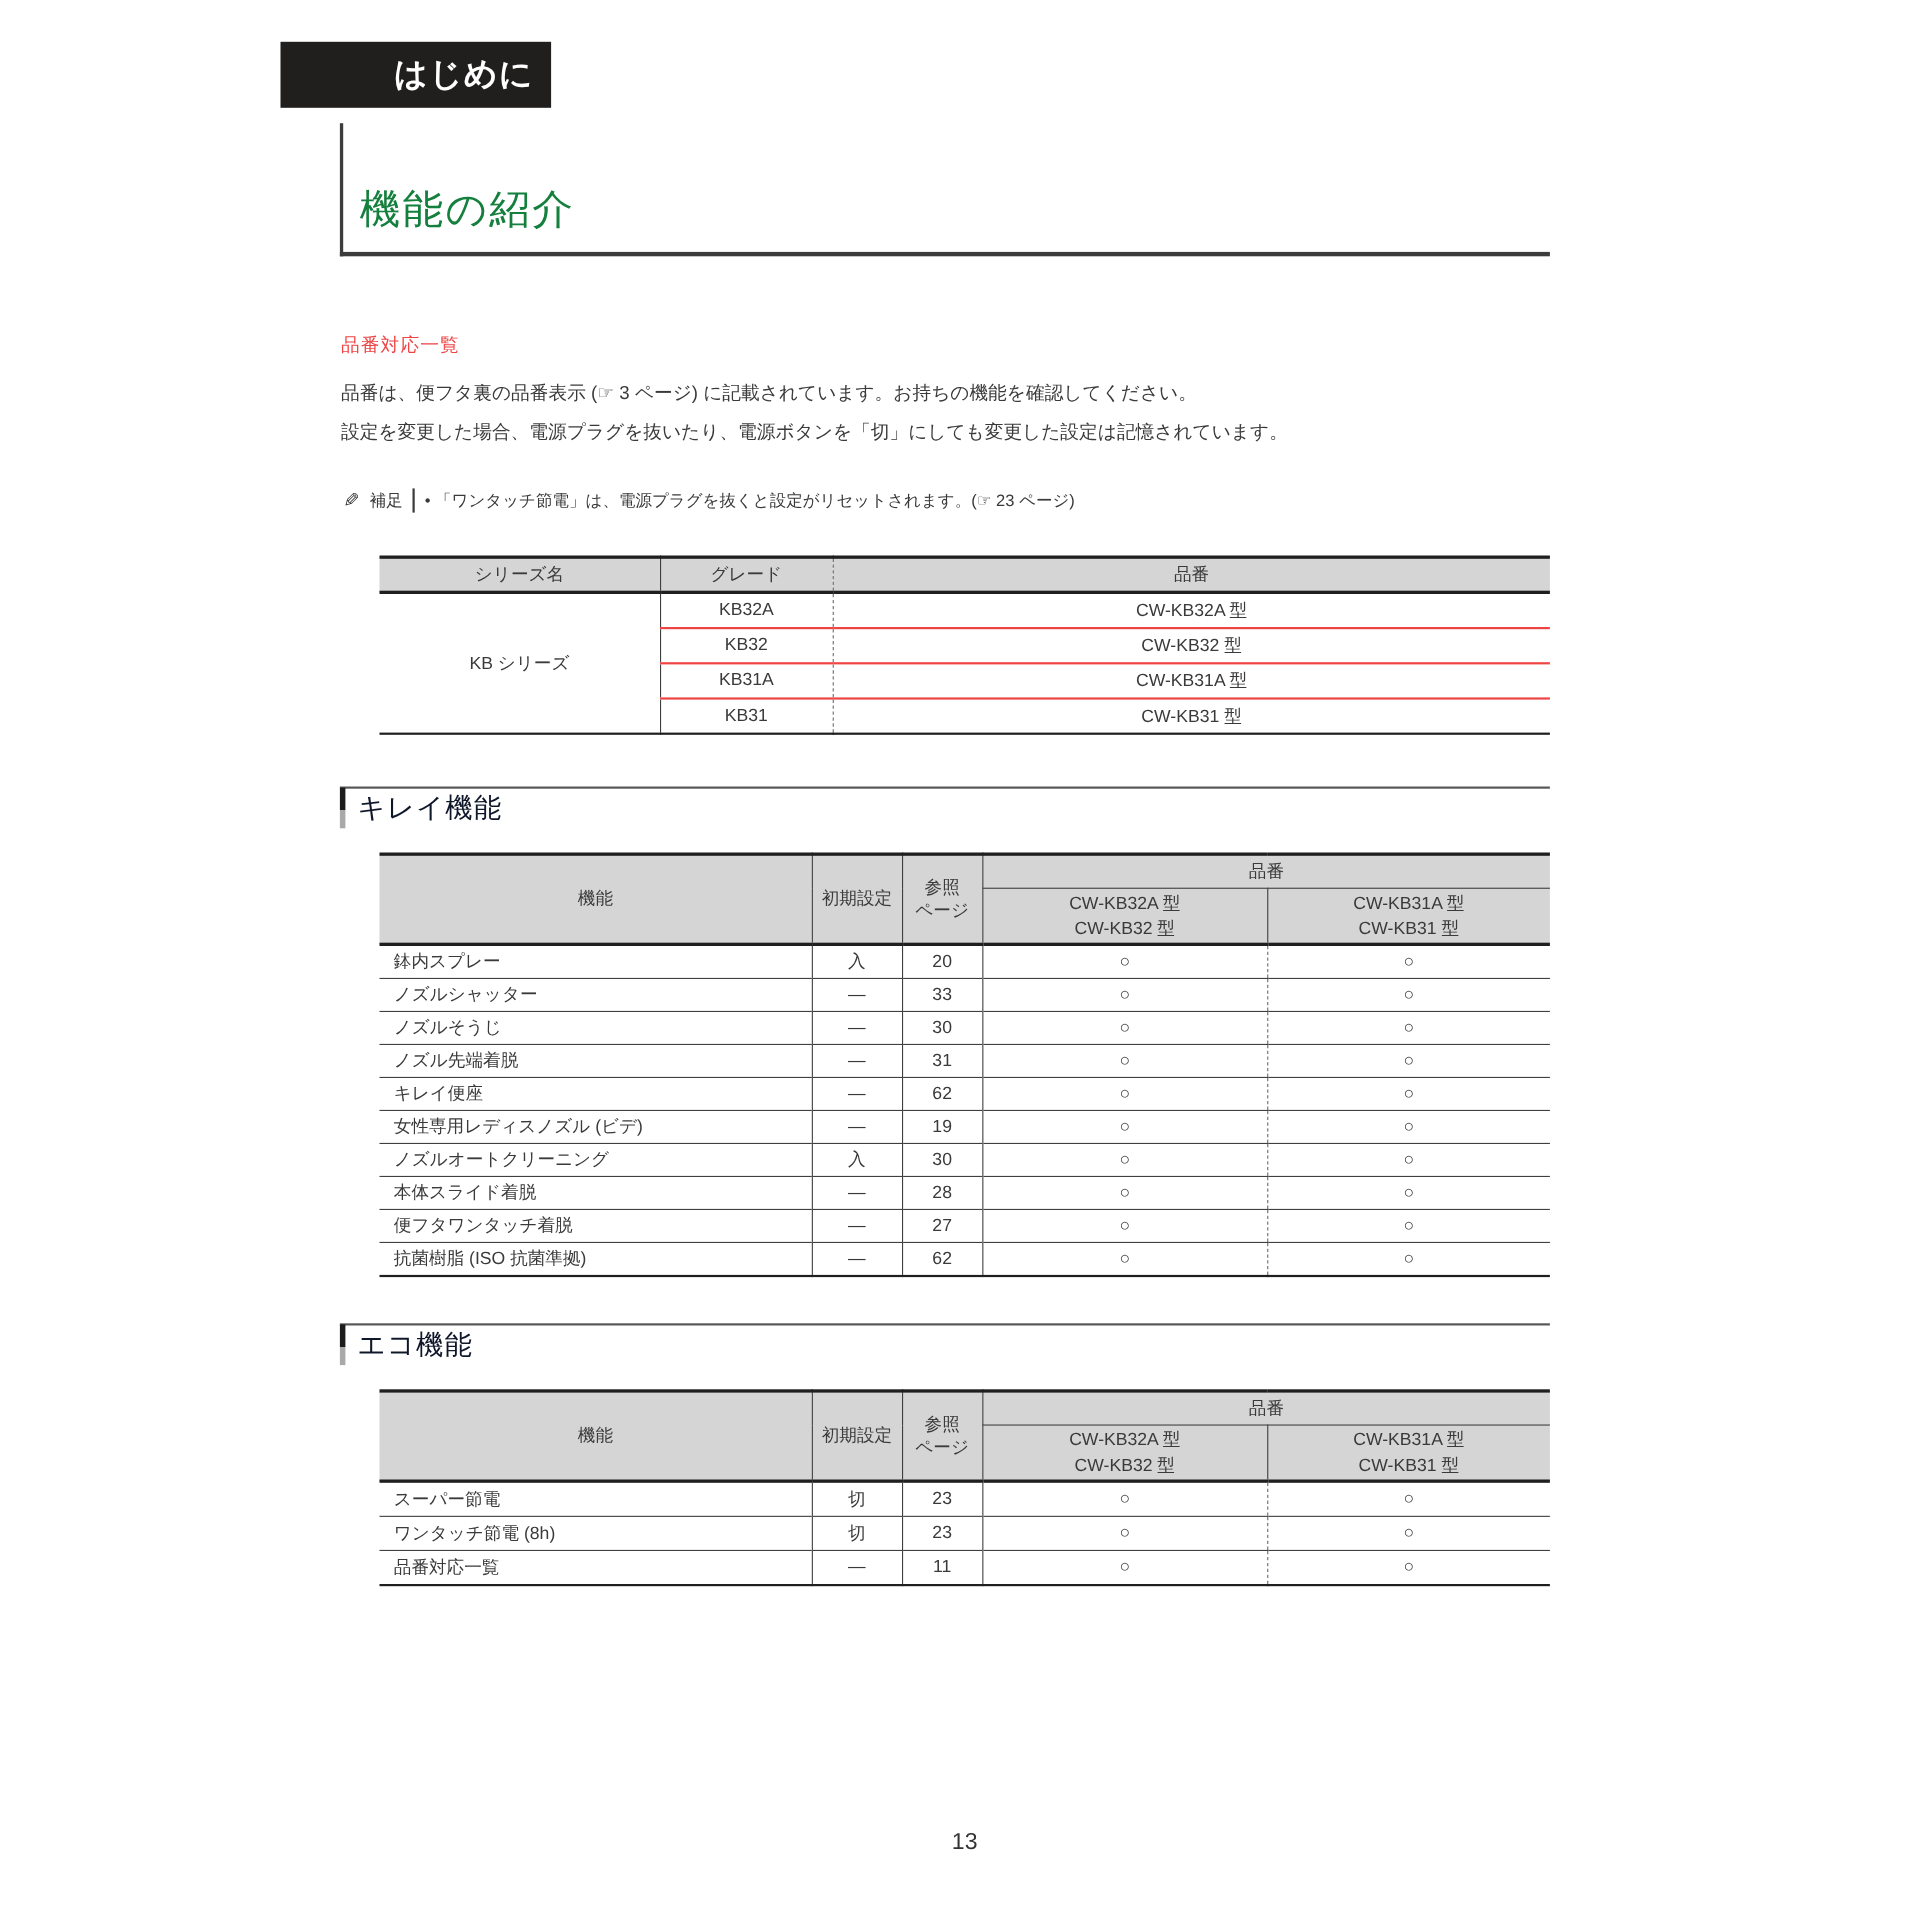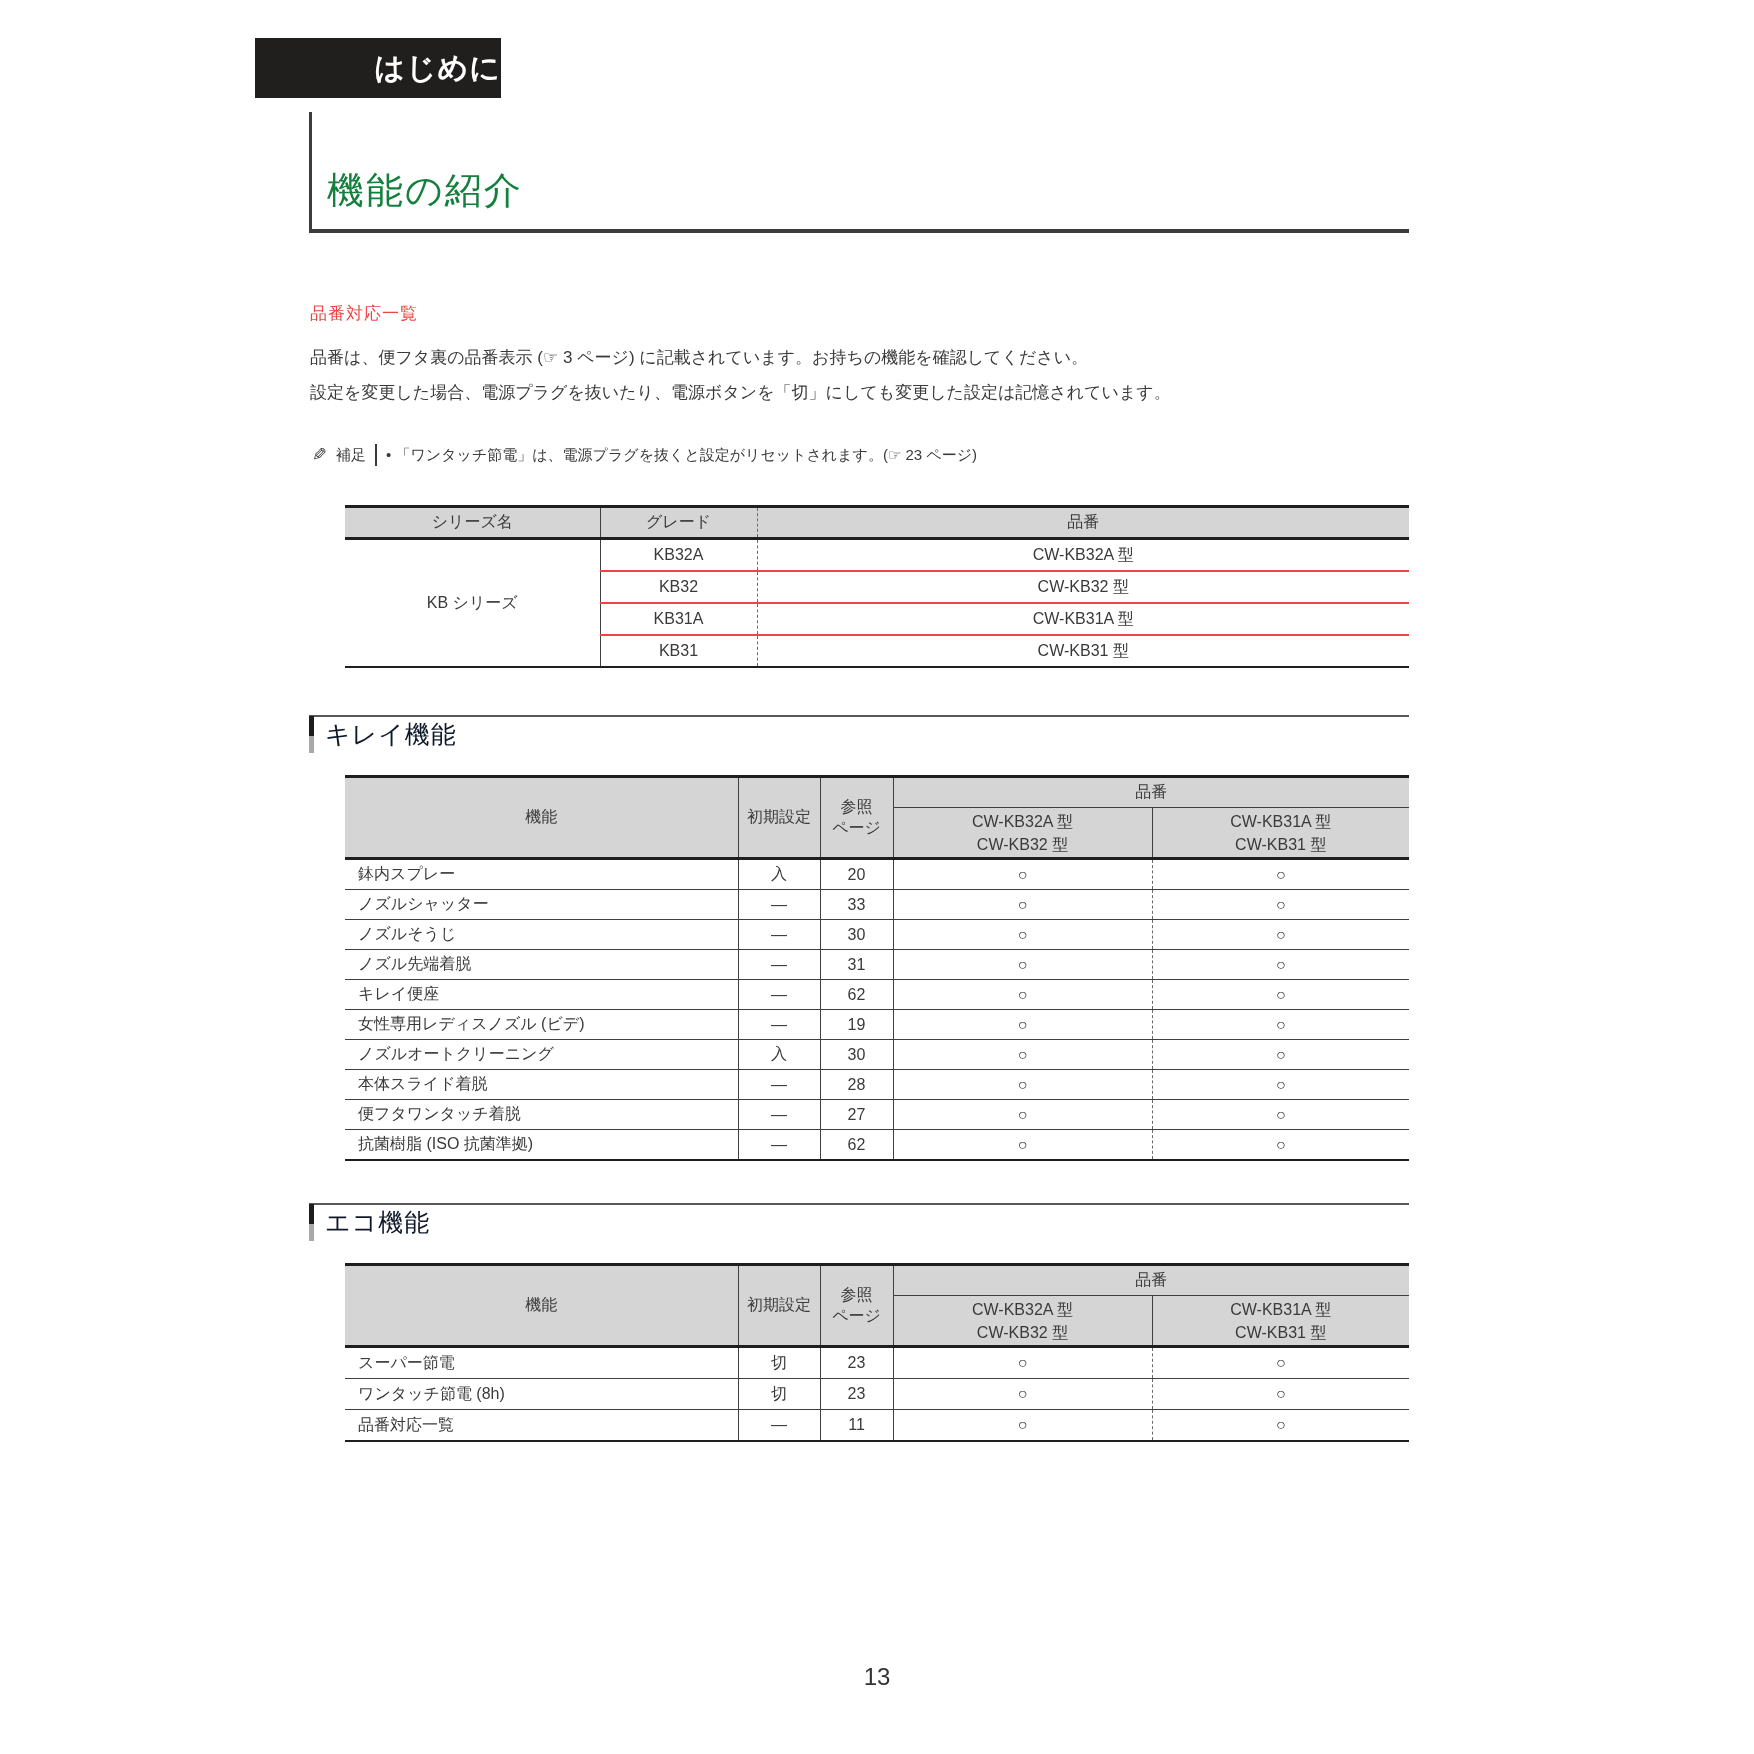--- a/index.html
+++ b/index.html
@@ -7,21 +7,21 @@
     width:1754px;height:1754px;background:#ffffff;position:relative;
     font-family:"Liberation Sans","DejaVu Sans",sans-serif;color:#3a3a3a;
     overflow:hidden;
   }
   .abs{position:absolute;}
 
   
   .tab{
     left:255px;top:38px;width:246px;height:60px;background:#211e1e;
     color:#ffffff;font-weight:bold;font-size:30px;line-height:60px;
-    text-align:right;box-sizing:border-box;letter-spacing:1px;
+    text-align:right;padding-right:16px;box-sizing:border-box;letter-spacing:1px;
   }
 
   
   .title-vline{left:309px;top:112px;width:3px;height:121px;background:#3c3c3c;}
   .page-title{left:327px;top:166px;font-size:37px;letter-spacing:2px;color:#15803d;}
   .title-hrule{left:309px;top:229px;width:1100px;height:4px;background:#3c3c3c;}
 
   
   .lead-heading{left:310px;top:302px;font-size:17px;letter-spacing:1px;color:#ef4444;}
   .lead-body{left:310px;top:340px;font-size:17px;line-height:35px;color:#3a3a3a;}
@@ -50,21 +50,21 @@
   .t-feature th.h-series{height:27px;border-bottom:1px solid #3f3f3f;}
   .t-feature th.h-model{height:47px;border-bottom:3px solid #1f1f1f;line-height:23px;}
   .t-feature td{height:27px;text-align:center;}
   .t-eco td{height:28px;}
   .t-feature td.fname{text-align:left;padding-left:13px;}
   .t-feature tbody tr + tr td{border-top:1px solid #3f3f3f;}
 
   .v-solid{border-left:1px solid #3f3f3f;}
   .v-dash{border-left:1px dashed #6a6a6a;}
 
-  .page-num{left:0;top:1663px;width:1754px;text-align:center;font-size:24px;color:#333;}
+  .page-num{left:0;top:1663px;width:1754px;text-align:center;font-size:21px;color:#333;}
 </style>
 </head>
 <body>
 
 <div class="abs tab">
   <span>はじめに</span>
 </div>
 
 <div class="abs title-vline"></div>
 <div class="abs page-title">機能の紹介</div>

